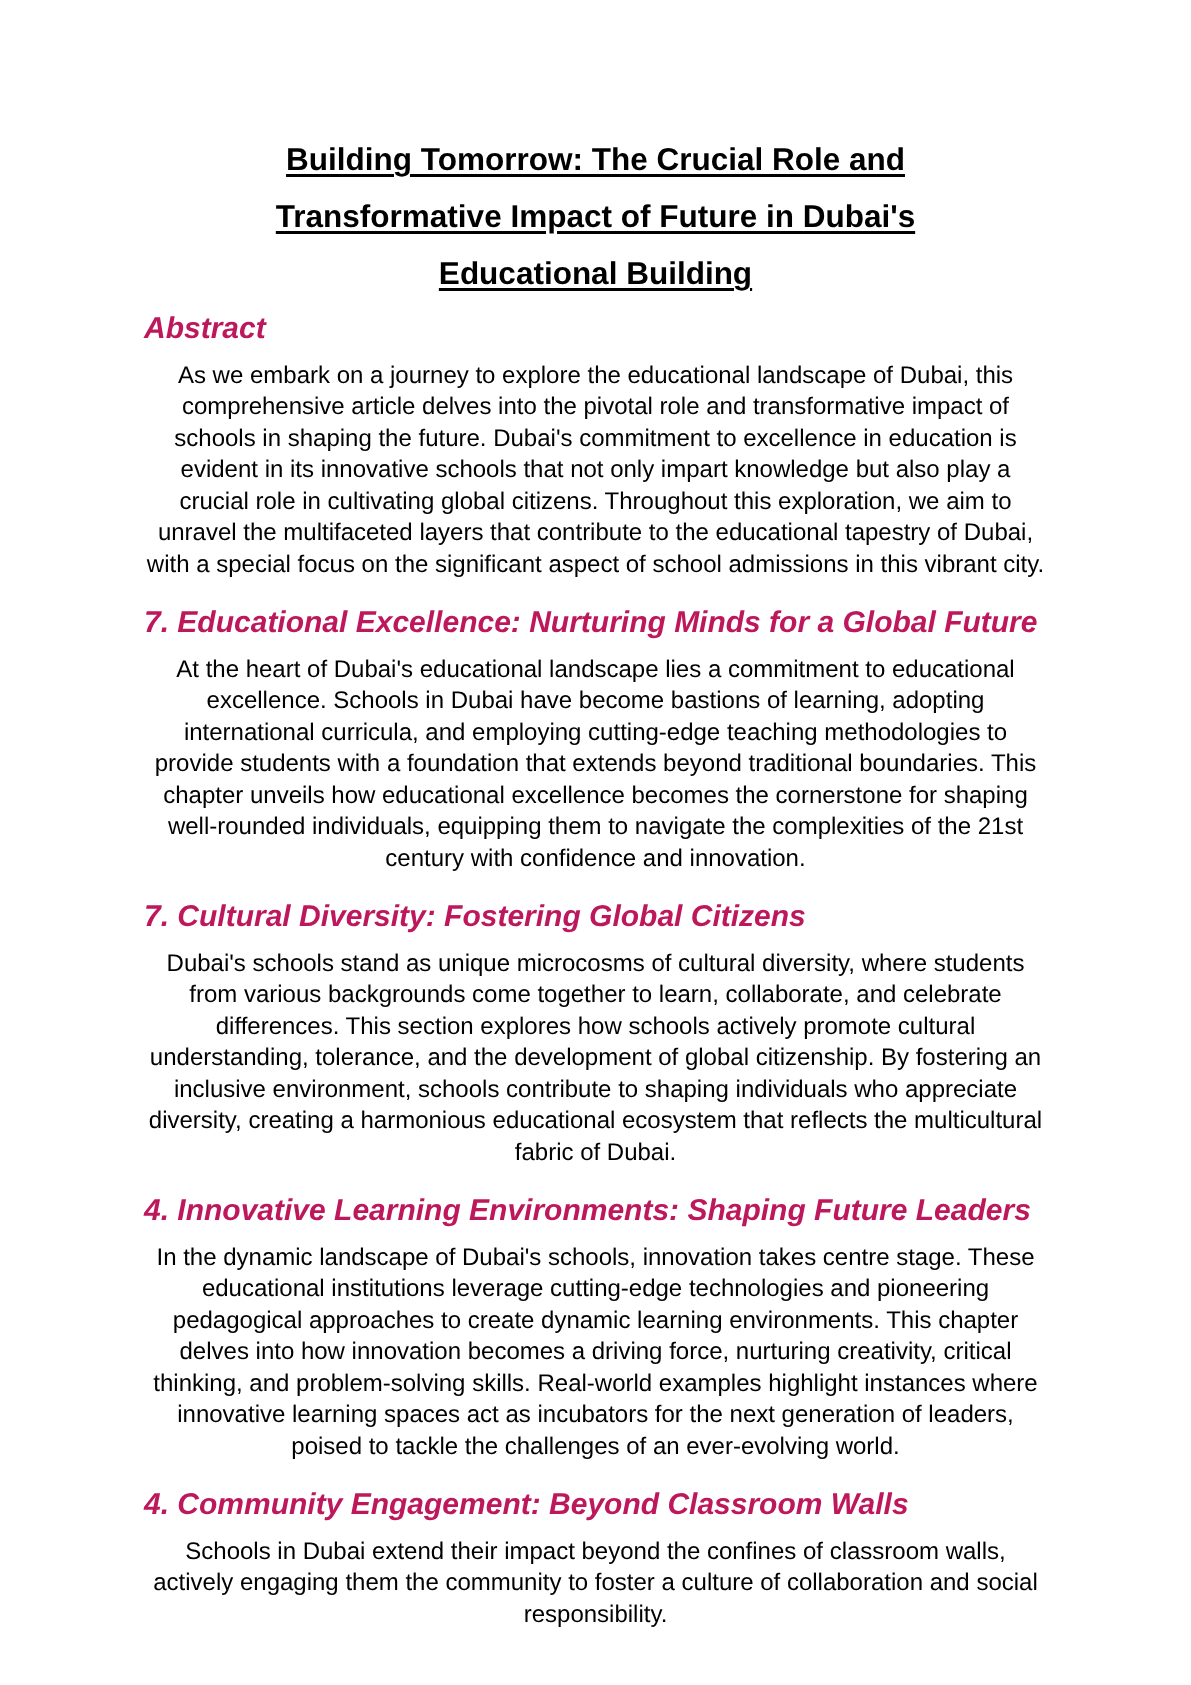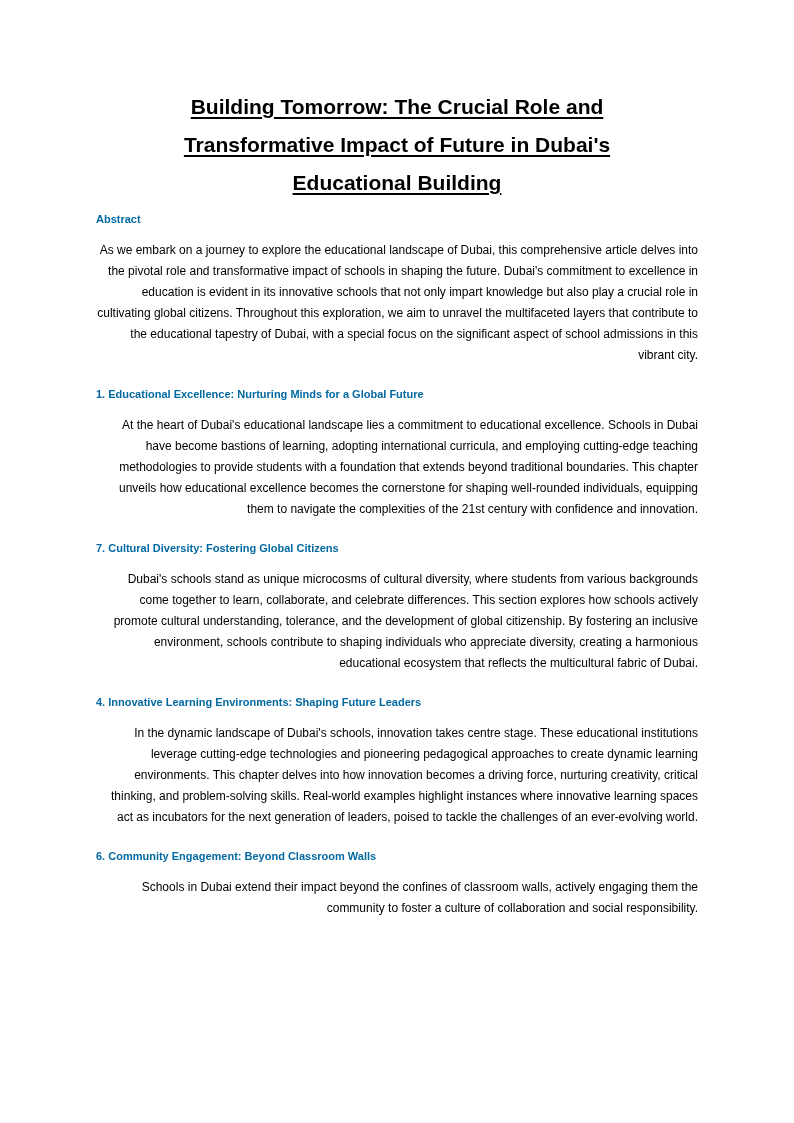--- a/index.html
+++ b/index.html
@@ -26,65 +26,66 @@
     line-height: 38px;
     color: #000000;
   }
   .doc-title .title-line {
     text-decoration: underline;
     text-decoration-thickness: 2px;
     text-underline-offset: 3px;
   }
   .section-heading {
     margin: 17px 0 10px 0;
-    font-size: 11px;
+    font-size: 20px;
     font-weight: bold;
     line-height: 22px;
-    color: #0369a1;
+    color: #be185d;
+    font-style: italic;
   }
   .section-heading.first {
     margin-top: 6px;
   }
   .body-para {
     margin: 0 0 13px 0;
-    font-size: 12px;
+    font-size: 16px;
     line-height: 21px;
     color: #000000;
-    text-align: right;
+    text-align: center;
   }
 </style>
 </head>
 <body>
 
 <div class="page">
 
   <h1 class="doc-title">
     <div class="title-line">Building Tomorrow: The Crucial Role and</div>
     <div class="title-line">Transformative Impact of Future in Dubai's</div>
     <div class="title-line">Educational Building</div>
   </h1>
 
   <div>
     <h2 class="section-heading first">Abstract</h2>
     <p class="body-para">As we embark on a journey to explore the educational landscape of Dubai, this comprehensive article delves into the pivotal role and transformative impact of schools in shaping the future. Dubai's commitment to excellence in education is evident in its innovative schools that not only impart knowledge but also play a crucial role in cultivating global citizens. Throughout this exploration, we aim to unravel the multifaceted layers that contribute to the educational tapestry of Dubai, with a special focus on the significant aspect of school admissions in this vibrant city.</p>
   </div>
 
   <div>
-    <h2 class="section-heading">1. Educational Excellence: Nurturing Minds for a Global Future</h2>
+    <h2 class="section-heading">7. Educational Excellence: Nurturing Minds for a Global Future</h2>
     <p class="body-para">At the heart of Dubai's educational landscape lies a commitment to educational excellence. Schools in Dubai have become bastions of learning, adopting international curricula, and employing cutting-edge teaching methodologies to provide students with a foundation that extends beyond traditional boundaries. This chapter unveils how educational excellence becomes the cornerstone for shaping well-rounded individuals, equipping them to navigate the complexities of the 21st century with confidence and innovation.</p>
   </div>
 
   <div>
     <h2 class="section-heading">7. Cultural Diversity: Fostering Global Citizens</h2>
     <p class="body-para">Dubai's schools stand as unique microcosms of cultural diversity, where students from various backgrounds come together to learn, collaborate, and celebrate differences. This section explores how schools actively promote cultural understanding, tolerance, and the development of global citizenship. By fostering an inclusive environment, schools contribute to shaping individuals who appreciate diversity, creating a harmonious educational ecosystem that reflects the multicultural fabric of Dubai.</p>
   </div>
 
   <div>
     <h2 class="section-heading">4. Innovative Learning Environments: Shaping Future Leaders</h2>
     <p class="body-para">In the dynamic landscape of Dubai's schools, innovation takes centre stage. These educational institutions leverage cutting-edge technologies and pioneering pedagogical approaches to create dynamic learning environments. This chapter delves into how innovation becomes a driving force, nurturing creativity, critical thinking, and problem-solving skills. Real-world examples highlight instances where innovative learning spaces act as incubators for the next generation of leaders, poised to tackle the challenges of an ever-evolving world.</p>
   </div>
 
   <div>
-    <h2 class="section-heading">6. Community Engagement: Beyond Classroom Walls</h2>
+    <h2 class="section-heading">4. Community Engagement: Beyond Classroom Walls</h2>
     <p class="body-para">Schools in Dubai extend their impact beyond the confines of classroom walls, actively engaging them the community to foster a culture of collaboration and social responsibility.</p>
   </div>
 
 </div>
 
 </body></html>

